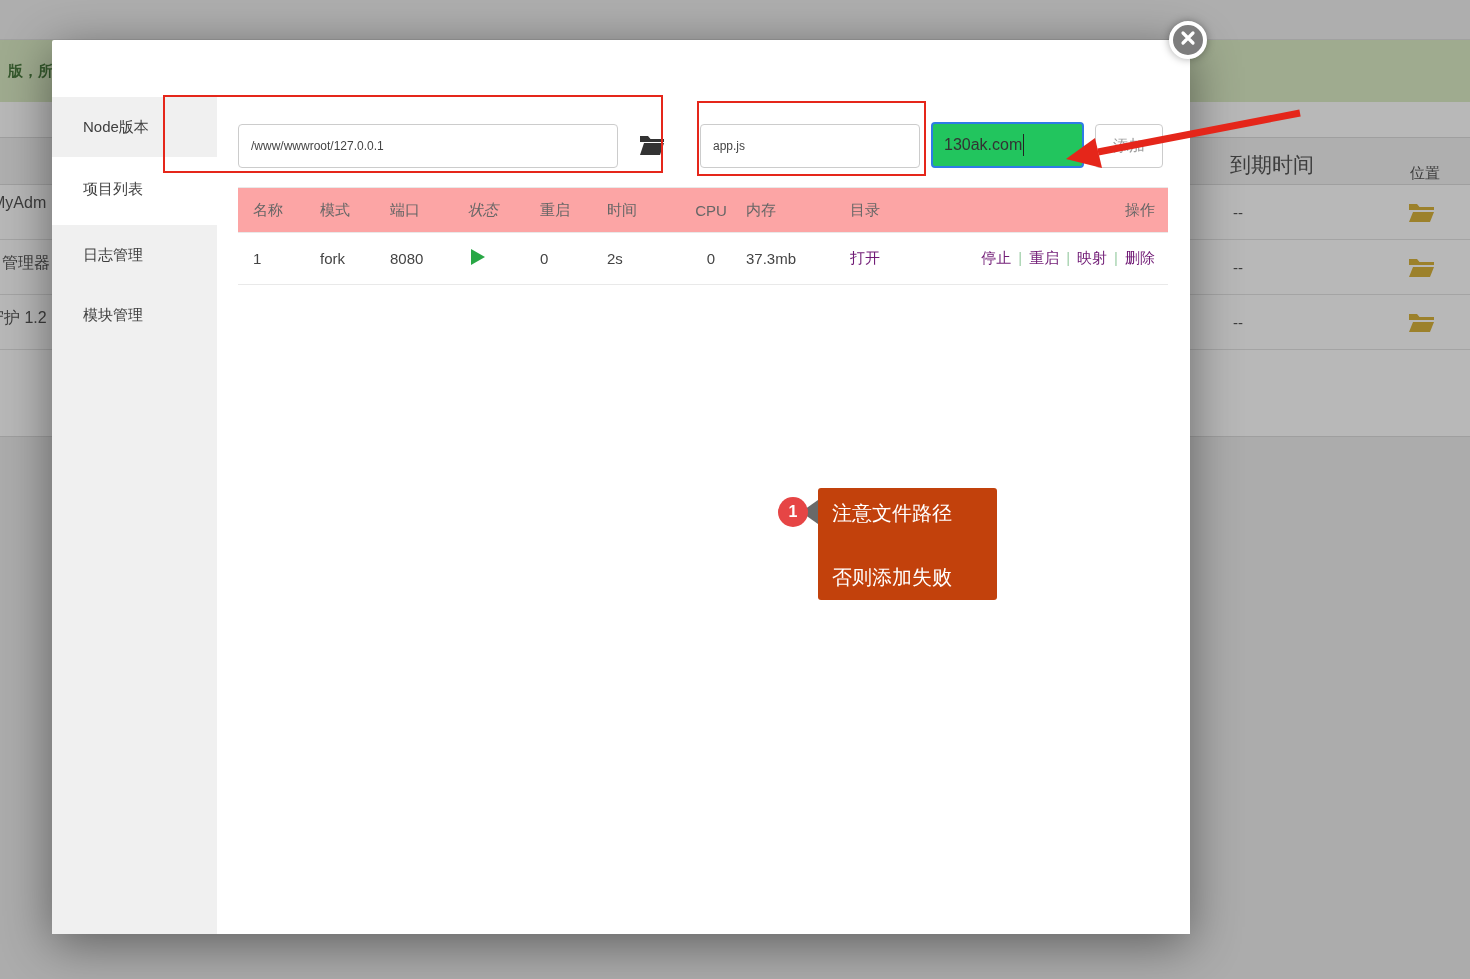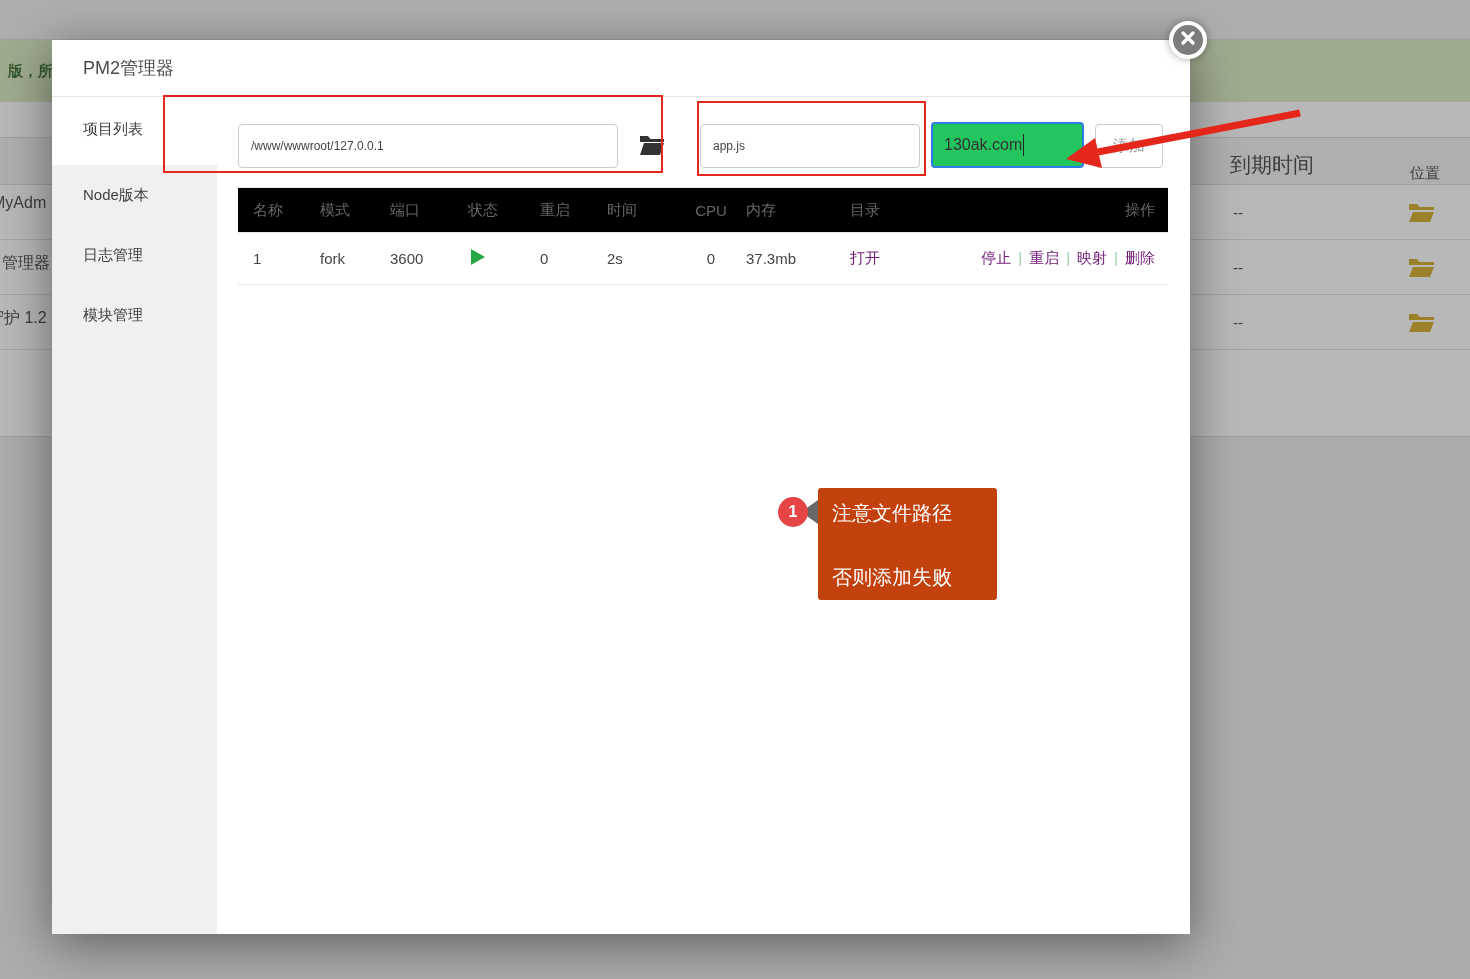--- a/index.html
+++ b/index.html
@@ -50,24 +50,24 @@
                   background:#22c55e; display:flex; align-items:center; padding:0 11px; font-size:16px; color:#333; }
   .caret { width:1px; height:22px; background:#222; margin-left:1px; }
   #folder-btn { left:584px; top:92px; width:32px; height:28px; background:none; border:none; cursor:pointer; }
   #add-btn { left:1043px; top:84px; width:68px; height:44px; background:#fff; border:1px solid #ccc;
              border-radius:4px; font-size:16px; color:#a0a0a0; cursor:pointer;
              font-family:"Liberation Sans","DejaVu Sans",sans-serif; }
 
   
   .ptable { left:186px; top:147px; width:930px; }
   .prow { display:flex; align-items:center; padding-left:15px; }
-  .pheader { height:46px; background:#000000; border-top:1px solid #e9e9e9; border-bottom:1px solid #e9e9e9;
+  .pheader { height:46px; background:#fca5a5; border-top:1px solid #e9e9e9; border-bottom:1px solid #e9e9e9;
              font-size:15px; color:#666; }
   .pdata { height:52px; border-bottom:1px solid #e9e9e9; font-size:15px; color:#444; }
-  .c-name{width:67px;} .c-mode{width:70px;} .c-port{width:78px;} .c-status{width:72px;}
+  .c-name{width:67px;} .c-mode{width:70px;} .c-port{width:78px;} .c-status{width:72px;font-style:italic;}
   .c-restart{width:67px;} .c-time{width:69px;} .c-cpu{width:70px;text-align:center;} .c-mem{width:104px;}
   .c-dir{width:117px;} .c-act{flex:1; text-align:right; padding-right:13px;}
   .play { display:inline-block; width:0; height:0; border-left:14px solid #28a745;
           border-top:8px solid transparent; border-bottom:8px solid transparent; margin-left:3px; }
   .glink { color:#701a75; text-decoration:none; cursor:pointer; }
   .sep { color:#9fcfa9; margin:0 7px; }
 
   
   .redbox { border:2px solid #e5261a; z-index:20; pointer-events:none; }
   #redbox1 { left:163px; top:95px;  width:500px; height:78px; }
@@ -131,27 +131,24 @@
   <div class="abs bg-lower"></div>
 
   <div class="abs bg-frag" style="left:-8px; top:194px;">MyAdm</div>
   <div class="abs bg-frag" style="left:2px; top:253px;">管理器</div>
   <div class="abs bg-frag" style="left:-12px; top:308px;">守护 1.2</div>
 </div>
 
 <div id="overlay" class="abs"></div>
 
 <div id="modal" class="abs">
-  <div class="abs modal-header">
-    <div class="abs modal-title">PM2管理器</div>
-  </div>
 
   <div class="abs sidebar">
+    <div class="side-item">Node版本</div>
     <div class="side-item active">项目列表</div>
-    <div class="side-item">Node版本</div>
     <div class="side-item">日志管理</div>
     <div class="side-item">模块管理</div>
   </div>
 
   <div class="abs content"></div>
 
   <input id="path-input" class="inp abs" value="/www/wwwroot/127.0.0.1" style="">
   <button id="folder-btn" class="abs">
     <span>
       <svg width="26" height="22" viewBox="0 0 26 22">
@@ -176,21 +173,21 @@
       <span class="c-restart">重启</span>
       <span class="c-time">时间</span>
       <span class="c-cpu">CPU</span>
       <span class="c-mem">内存</span>
       <span class="c-dir">目录</span>
       <span class="c-act">操作</span>
     </div>
     <div class="prow pdata">
       <span class="c-name">1</span>
       <span class="c-mode">fork</span>
-      <span class="c-port">3600</span>
+      <span class="c-port">8080</span>
       <span class="c-status"><span class="play"></span></span>
       <span class="c-restart">0</span>
       <span class="c-time">2s</span>
       <span class="c-cpu">0</span>
       <span class="c-mem">37.3mb</span>
       <span class="c-dir"><a class="glink">打开</a></span>
       <span class="c-act">
         <a class="glink">停止</a><span class="sep">|</span><a class="glink">重启</a><span class="sep">|</span><a class="glink">映射</a><span class="sep">|</span><a class="glink">删除</a>
       </span>
     </div>

